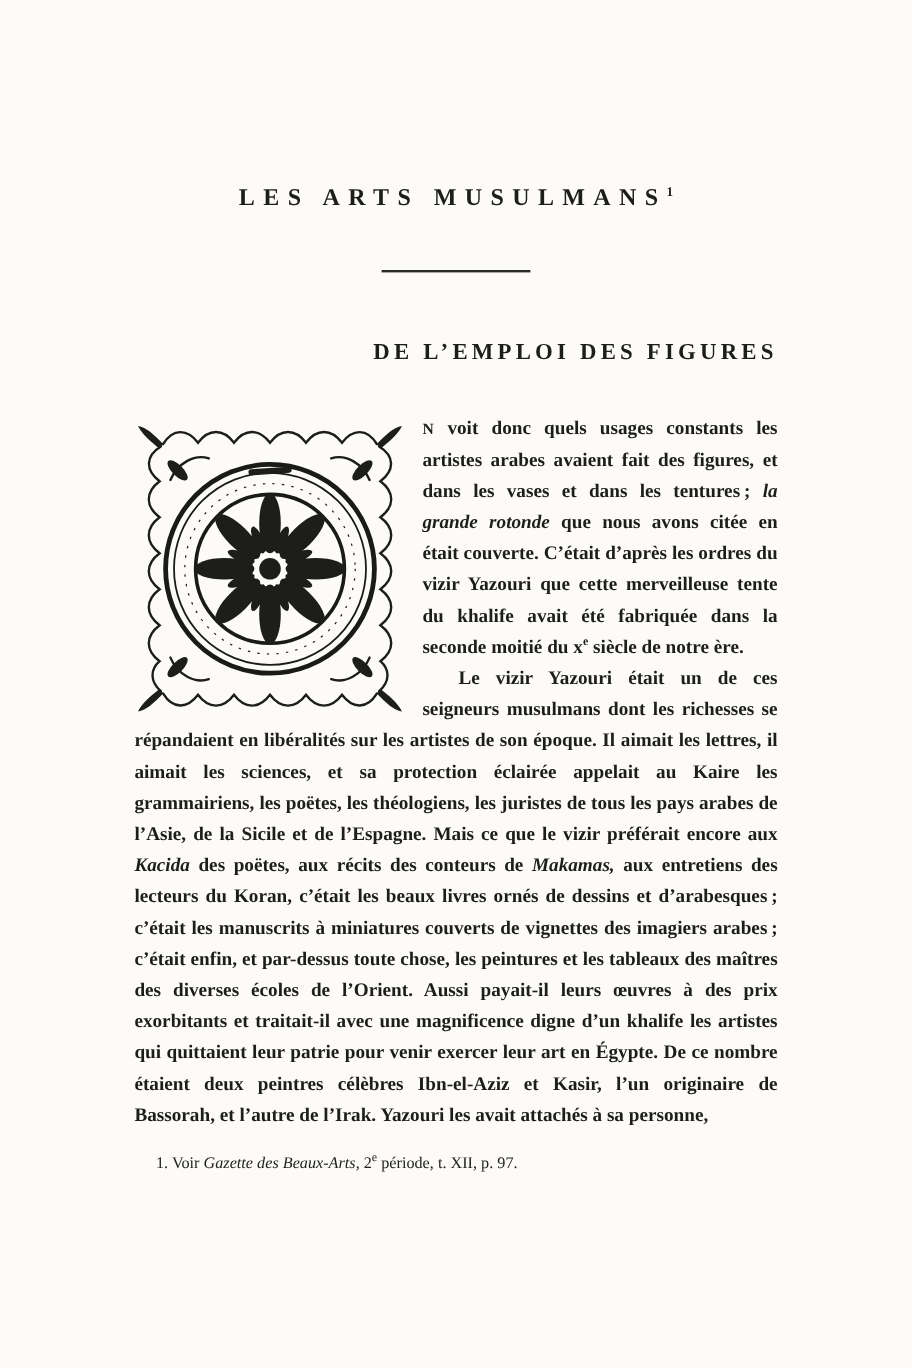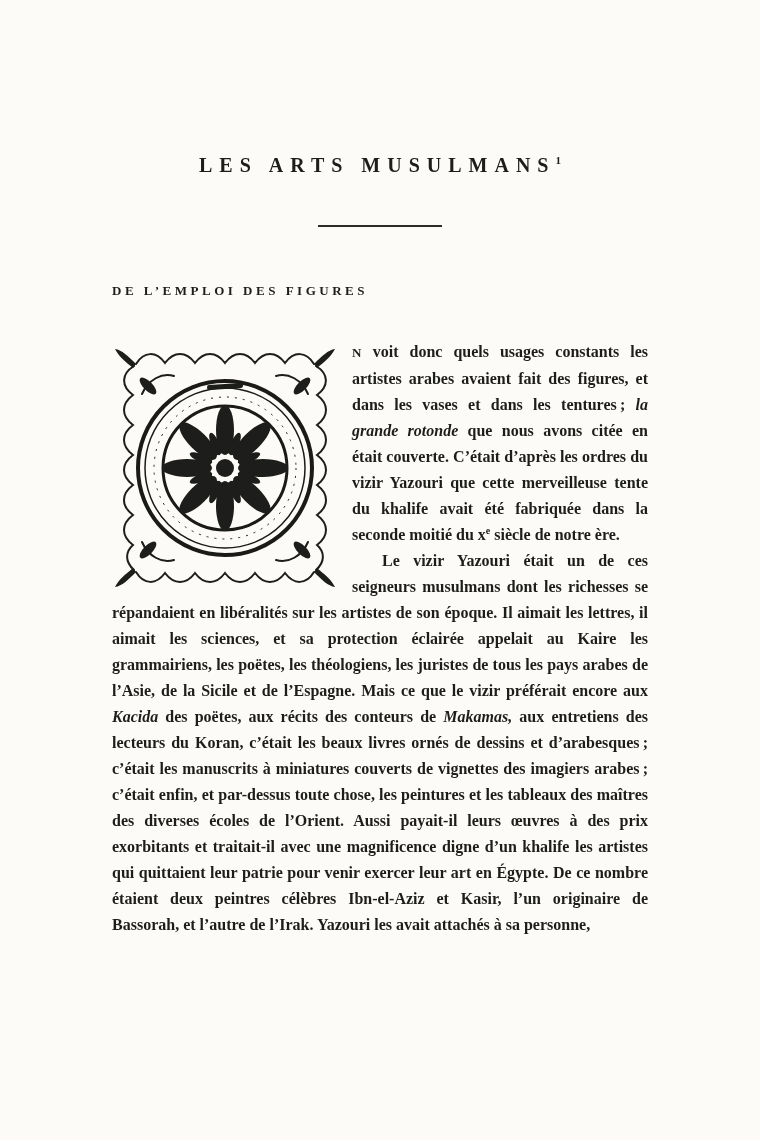--- a/index.html
+++ b/index.html
@@ -30,22 +30,22 @@
     line-height: 0;
   }
   .divider {
     width: 124px;
     border: none;
     border-top: 2px solid #2b2b28;
     margin: 48px auto 0 auto;
   }
   .heading {
     margin: 56px 0 0 0;
-    text-align: left;
-    font-size: 13px;
+    text-align: right;
+    font-size: 19px;
     font-weight: bold;
     letter-spacing: 3.5px;
     white-space: nowrap;
   }
   .bodytext {
     margin-top: 40px;
     font-size: 16px;
     line-height: 26px;
     text-align: justify;
   }
@@ -137,14 +137,15 @@
       <circle cx="113" cy="126" r="16" fill="none" stroke="#1d1d1b" stroke-width="2"></circle>
       <circle cx="113" cy="126" r="9" fill="#1d1d1b"></circle>
 
       <rect x="95" y="42" width="36" height="5" rx="2" fill="#1d1d1b" transform="rotate(-4 113 44)"></rect>
     </svg>
 
     <p><span class="seg-smallcap">N</span><span> voit donc quels usages constants les artistes arabes avaient fait des figures, et dans les vases et dans les tentures ; </span><span class="seg-italic">la grande rotonde</span><span> que nous avons citée en était couverte. C’était d’après les ordres du vizir Yazouri que cette merveilleuse tente du khalife avait été fabriquée dans la seconde moitié du x</span><span class="seg-sup">e</span><span> siècle de notre ère.</span></p>
     <p class="indent"><span>Le vizir Yazouri était un de ces seigneurs musulmans dont les richesses se répandaient en libéralités sur les artistes de son époque. Il aimait les lettres, il aimait les sciences, et sa protection éclairée appelait au Kaire les grammairiens, les poëtes, les théologiens, les juristes de tous les pays arabes de l’Asie, de la Sicile et de l’Espagne. Mais ce que le vizir préférait encore aux </span><span class="seg-italic">Kacida</span><span> des poëtes, aux récits des conteurs de </span><span class="seg-italic">Makamas,</span><span> aux entretiens des lecteurs du Koran, c’était les beaux livres ornés de dessins et d’arabesques ; c’était les manuscrits à miniatures couverts de vignettes des imagiers arabes ; c’était enfin, et par-dessus toute chose, les peintures et les tableaux des maîtres des diverses écoles de l’Orient. Aussi payait-il leurs œuvres à des prix exorbitants et traitait-il avec une magnificence digne d’un khalife les artistes qui quittaient leur patrie pour venir exercer leur art en Égypte. De ce nombre étaient deux peintres célèbres Ibn-el-Aziz et Kasir, l’un originaire de Bassorah, et l’autre de l’Irak. Yazouri les avait attachés à sa personne,</span></p>
   </div>
 
+  <div class="footnote"><span>1. Voir </span><span class="seg-italic">Gazette des Beaux-Arts,</span><span> 2</span><span class="seg-sup">e</span><span> période, t. XII, p. 97.</span></div>
 
 </div>
 
 </body></html>

